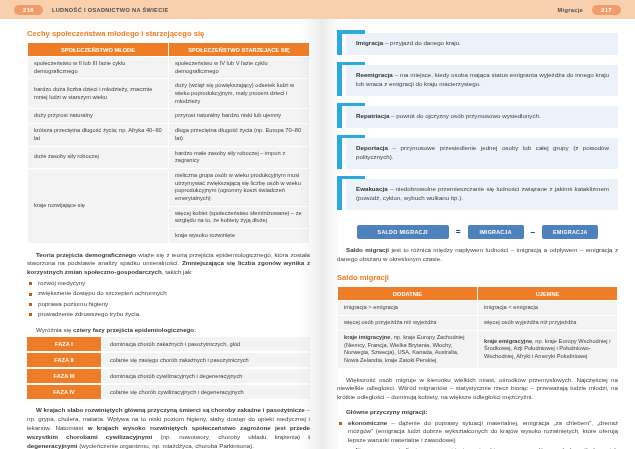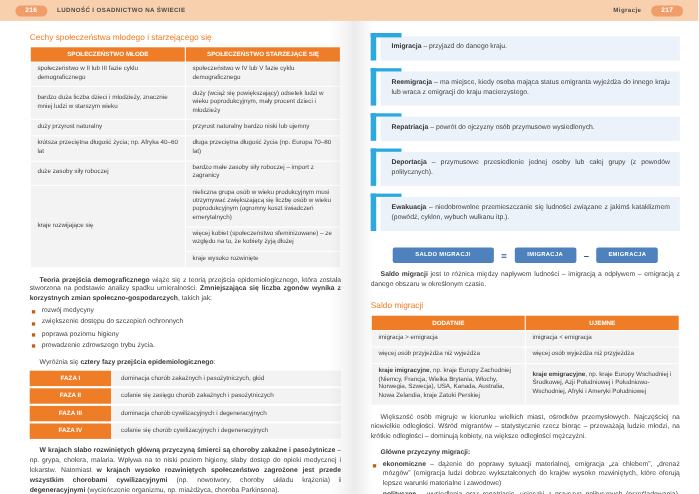--- a/index.html
+++ b/index.html
@@ -22,21 +22,21 @@
   }
   .header-group { display:flex; align-items:center; gap:9px; }
   .pill {
     background:#f09d6a; color:#fff; border-radius:7px; font-size:6px; font-weight:bold;
     padding:2px 9px; line-height:1; letter-spacing:0.3px;
   }
   .header-title { font-size:5.6px; font-weight:bold; color:#4c4c4c; letter-spacing:0.35px; }
   
   .page-left  { position:absolute; left:27px;  top:29px; width:283px; }
   .page-right { position:absolute; left:337px; top:29px; width:281px; }
-  .orange-heading { color:#ef7d23; font-size:7.6px; font-weight:normal; margin:0 0 4px 0; }
+  .orange-heading { color:#ef7d23; font-size:7.6px; font-weight:bold; margin:0 0 4px 0; }
   
   .datatable { width:100%; border-collapse:separate; border-spacing:1px; font-size:5.7px; }
   .datatable th {
     background:#ef7d27; color:#fff; font-weight:bold; text-align:center;
     padding:3.5px 2px; font-size:5.7px; width:50%;
   }
   .datatable td { background:#f3f3f3; padding:3px 6px; line-height:1.35; vertical-align:middle; text-align:left; }
   
   .para { font-size:6.2px; line-height:1.42; text-align:justify; text-indent:9px; margin-top:7px; }
   .para b { color:#3a3a3a; }

